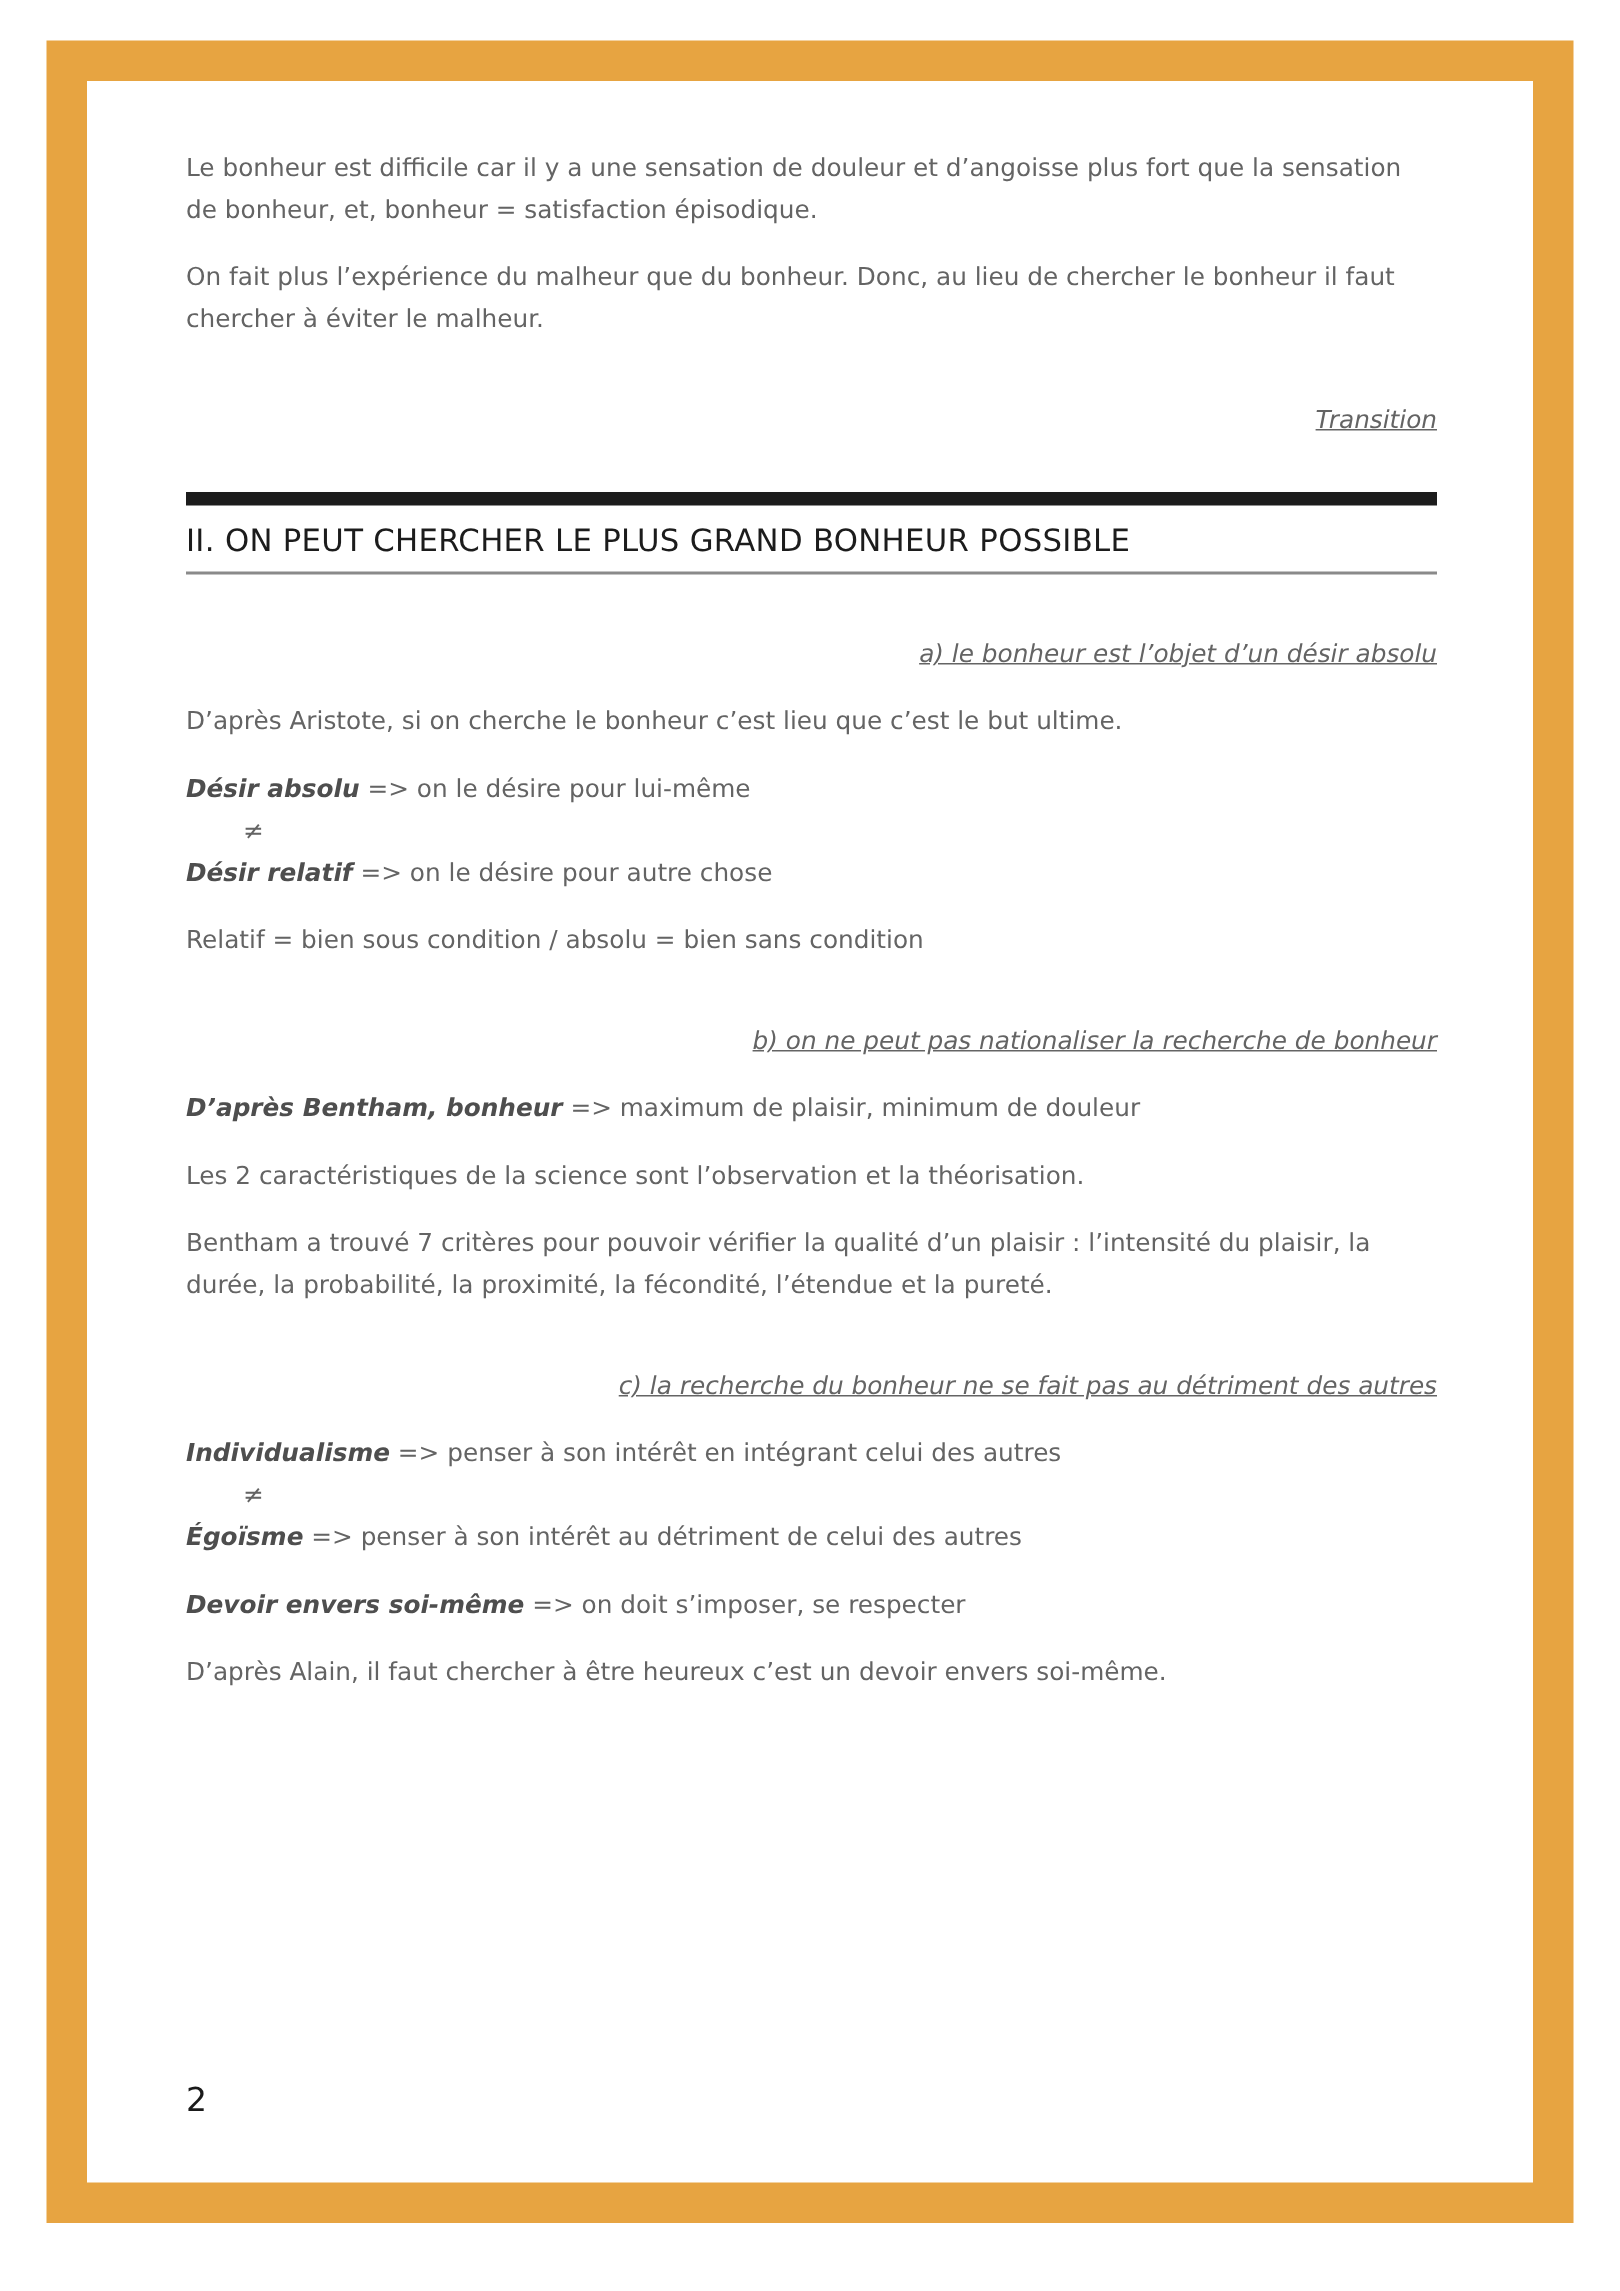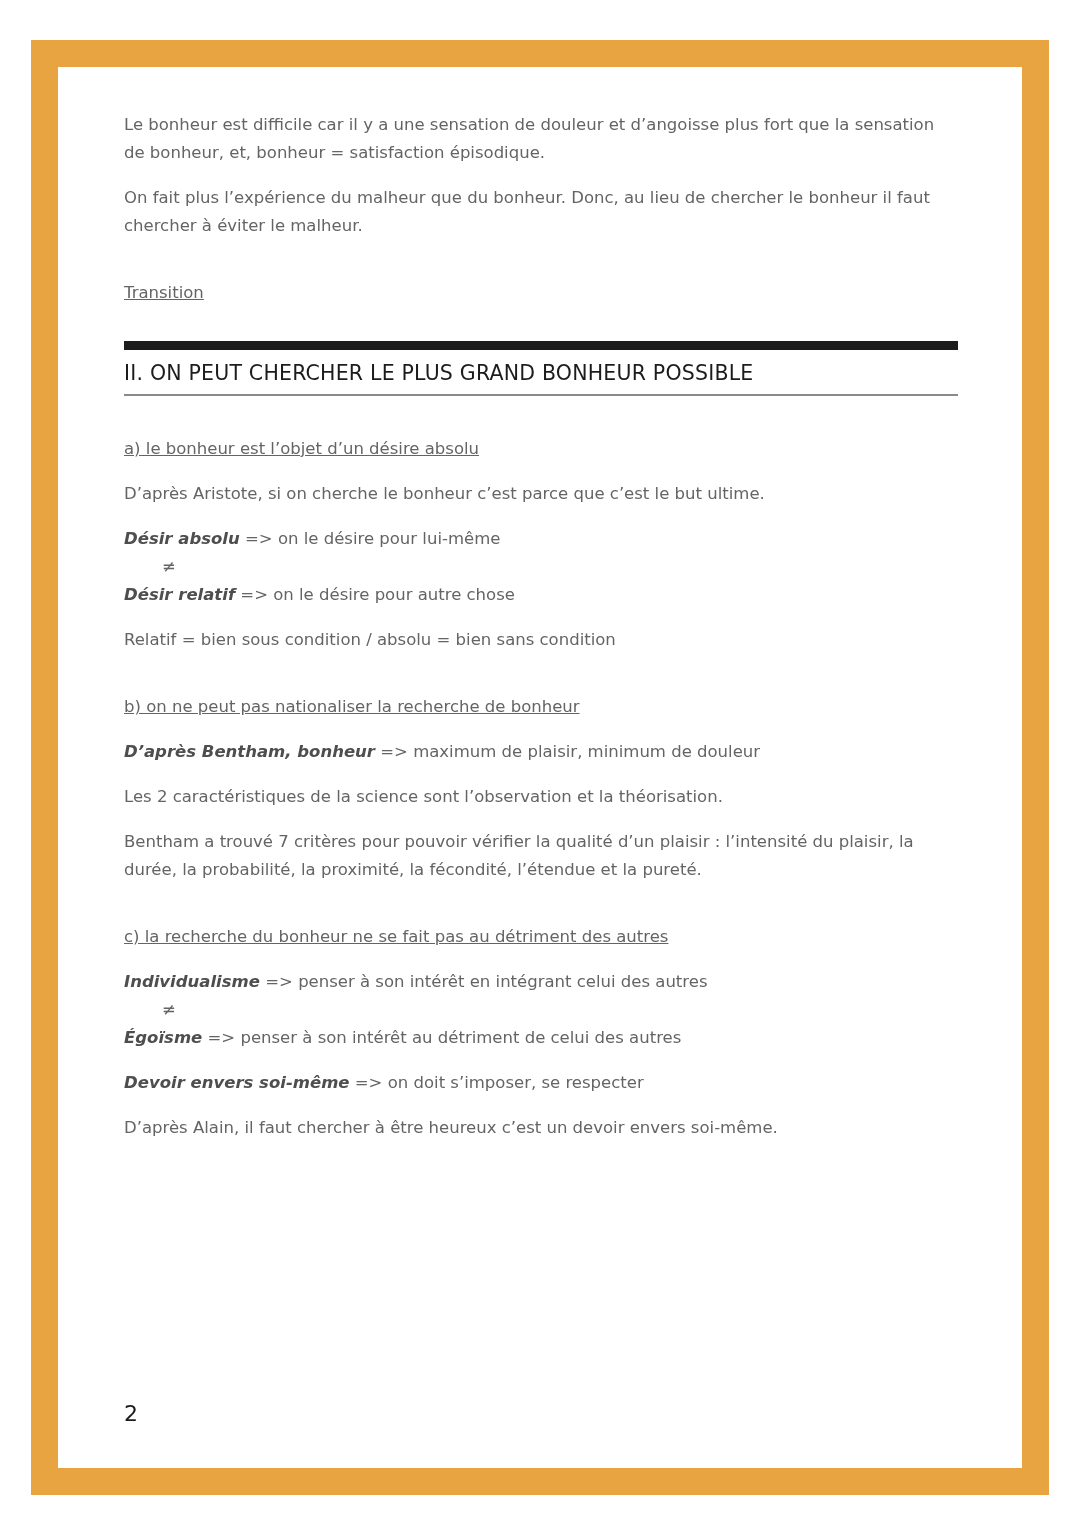--- a/index.html
+++ b/index.html
@@ -17,36 +17,37 @@
     font-family: "DejaVu Sans", sans-serif;
   }
   .page {
     position: relative;
     width: 1080px; height: 1527px;
     background: #ffffff;
     overflow: hidden;
   }
   .frame {
     position: absolute;
-    left: 31px; top: 40px;
+    left: 31px; top: 27px;
     width: 1018px; height: 1455px;
     border: 27px solid var(--frame);
     background: #ffffff;
   }
   .content {
     position: relative;
     height: 100%;
     padding: 44px 64px 0 66px;
     color: var(--body-text);
     font-size: 16.5px;
     line-height: 28px;
   }
   p { margin: 0 0 17px 0; }
   .sub {
-    text-align: left;
+    text-align: right;
+    font-style: italic;
     text-decoration: underline;
     margin-top: 39px;
   }
   .def-group { margin: 0 0 17px 0; }
   .def-group p, .def-group .def { margin: 0; }
   .def .term { font-weight: bold; color: var(--term); font-style: italic; }
   .neq { padding-left: 38px; margin: 0 0 17px 0; }
   .def-group .neq { margin: 0; }
   .section-head { margin: 34px 0 24px 0; }
   .bar-top { height: 9px; background: var(--heading); }
@@ -77,22 +78,22 @@
       <p>Le bonheur est difficile car il y a une sensation de douleur et d’angoisse plus fort que la sensation de bonheur, et, bonheur = satisfaction épisodique.</p>
       <p>On fait plus l’expérience du malheur que du bonheur. Donc, au lieu de chercher le bonheur il faut chercher à éviter le malheur.</p>
       <p class="sub">Transition</p>
 
       <div class="section-head">
         <div class="bar-top"></div>
         <h2>II. ON PEUT CHERCHER LE PLUS GRAND BONHEUR POSSIBLE</h2>
         <div class="rule-bottom"></div>
       </div>
 
-      <p class="sub">a) le bonheur est l’objet d’un désire absolu</p>
-      <p>D’après Aristote, si on cherche le bonheur c’est parce que c’est le but ultime.</p>
+      <p class="sub">a) le bonheur est l’objet d’un désir absolu</p>
+      <p>D’après Aristote, si on cherche le bonheur c’est lieu que c’est le but ultime.</p>
 
       <div class="def-group">
         <p class="def"><span class="term">Désir absolu</span>
           <span>=&gt; on le désire pour lui-même</span></p>
         <p class="neq">≠</p>
         <p class="def"><span class="term">Désir relatif</span>
           <span>=&gt; on le désire pour autre chose</span></p>
       </div>
 
       <p>Relatif = bien sous condition / absolu = bien sans condition</p>

